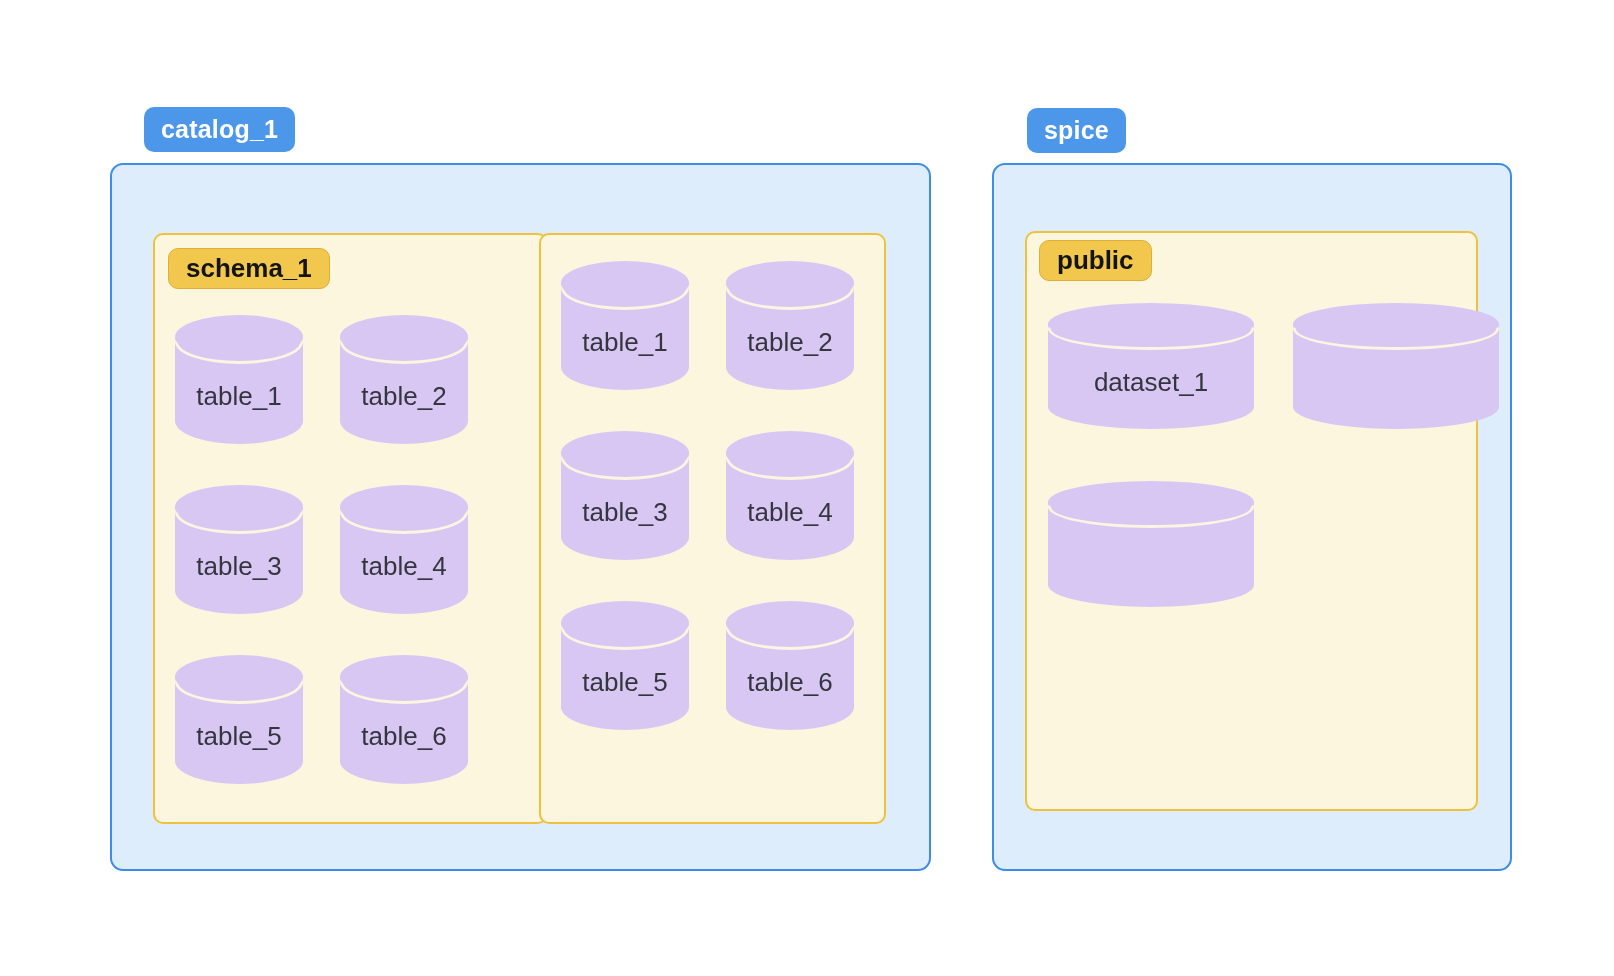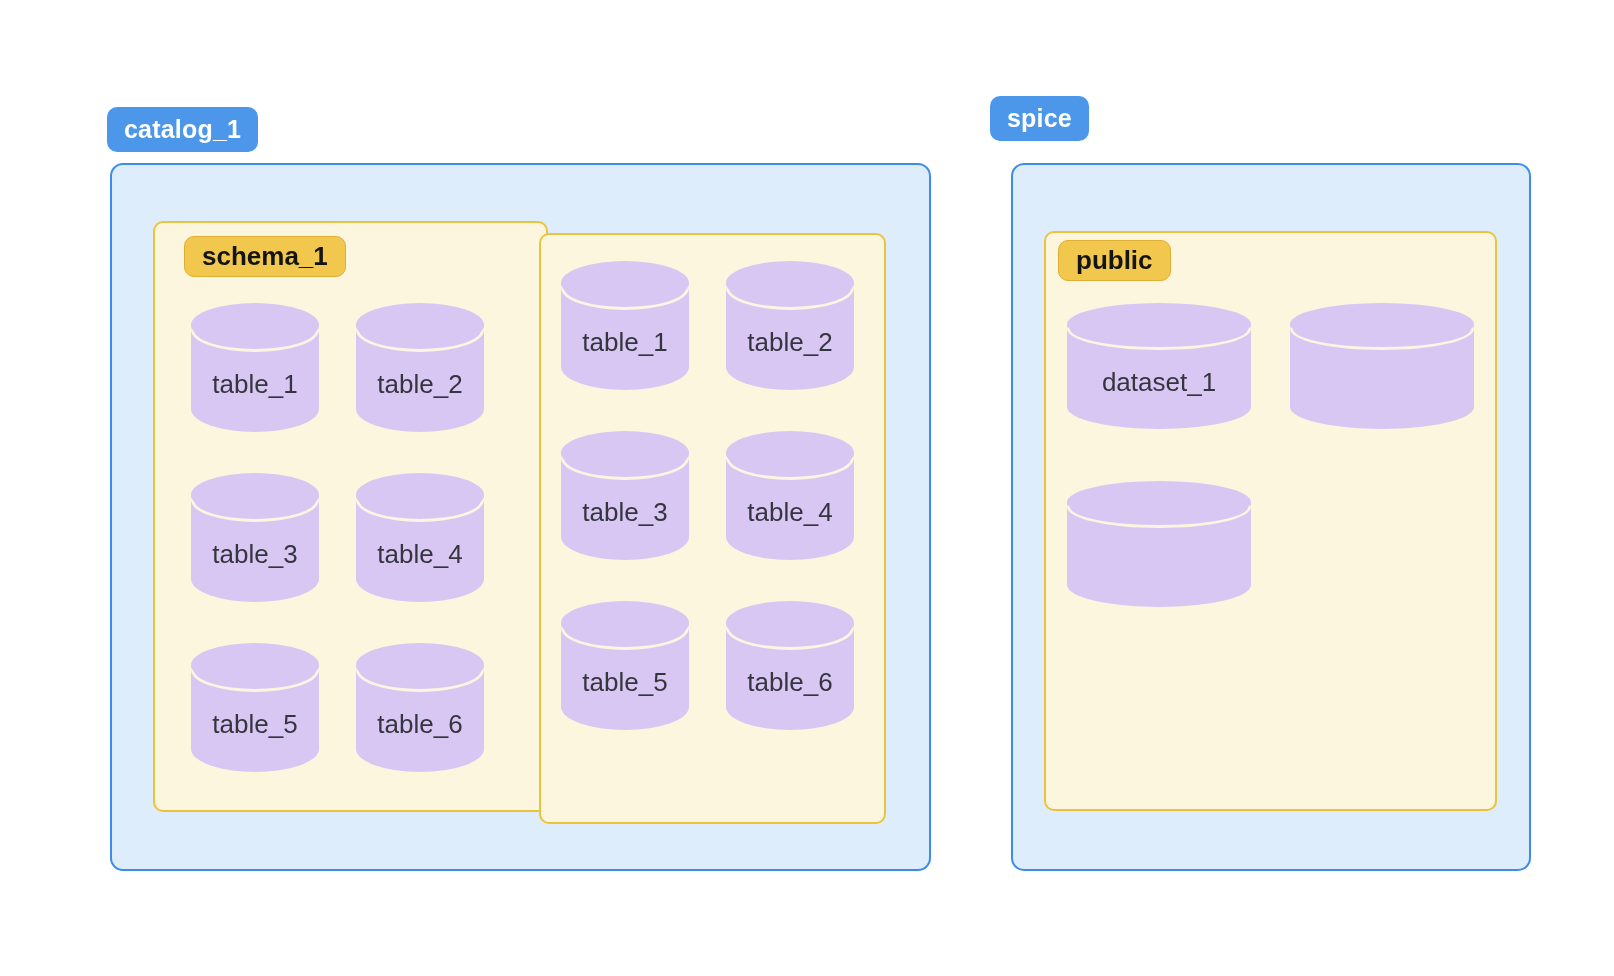--- a/index.html
+++ b/index.html
@@ -23,44 +23,45 @@
     align-items: center;
     height: 45px;
     padding: 0 17px;
     border-radius: 10px;
     background: var(--badge-blue-bg, #4C97EA);
     color: var(--badge-blue-text, #ffffff);
     font-size: 25px;
     font-weight: 700;
     letter-spacing: 0.2px;
     box-sizing: border-box;
+    margin-left: 37px;
   }
   #badge-catalog1 { left: 107px; top: 107px; }
-  #badge-spice    { left: 990px; top: 96px; }
+  #badge-spice    { left: 990px; top: 108px; }
 
   
   .container-box {
     position: absolute;
     background: var(--container-bg, #DEEDFC);
     border: 2px solid var(--container-border, #3D8DE8);
     border-radius: 13px;
     box-sizing: border-box;
   }
   #container-catalog1 { left: 110px; top: 163px; width: 821px; height: 708px; }
-  #container-spice    { left: 992px; top: 163px; width: 520px; height: 708px; margin-left: 19px; }
+  #container-spice    { left: 992px; top: 163px; width: 520px; height: 708px; }
 
   
   .schema-box {
     position: absolute;
     background: var(--schema-bg, #FDF6DF);
     border: 2px solid var(--schema-border, #ECC23E);
     border-radius: 10px;
     box-sizing: border-box;
   }
-  #schema1-box { left: 41px;  top: 56px; width: 395px; height: 591px; padding-left: 16px; }
+  #schema1-box { left: 41px;  top: 68px; width: 395px; height: 591px; }
   #schema2-box { left: 427px; top: 68px; width: 347px; height: 591px; }
   #public-box  { left: 31px;  top: 66px; width: 453px; height: 580px; }
 
   
   .badge-gold {
     display: inline-flex;
     align-items: center;
     height: 41px;
     padding: 0 17px;
     margin: 13px 0 0 13px;
@@ -111,21 +112,21 @@
     font-weight: 500;
     color: var(--cylinder-text, #35353F);
   }
 
   .grid-tables .cyl          { width: 128px; height: 129px; }
   .grid-tables .cyl-cap      { height: 44px; }
   .grid-tables .cyl-capline  { top: 5px; height: 44px; }
   .grid-tables .cyl-body     { top: 22px; border-radius: 0 0 50% 50% / 0 0 23px 23px; }
   .grid-tables .cyl-label    { top: 36px; }
 
-  .grid-datasets .cyl         { width: 184px; height: 126px; }
+  .grid-datasets .cyl         { width: 206px; height: 126px; }
   .grid-datasets .cyl-cap     { height: 42px; }
   .grid-datasets .cyl-capline { top: 5px; height: 42px; }
   .grid-datasets .cyl-body    { top: 21px; border-radius: 0 0 50% 50% / 0 0 22px 22px; }
   .grid-datasets .cyl-label   { top: 34px; }
 </style>
 </head>
 <body>
 
 <div class="canvas">
 

